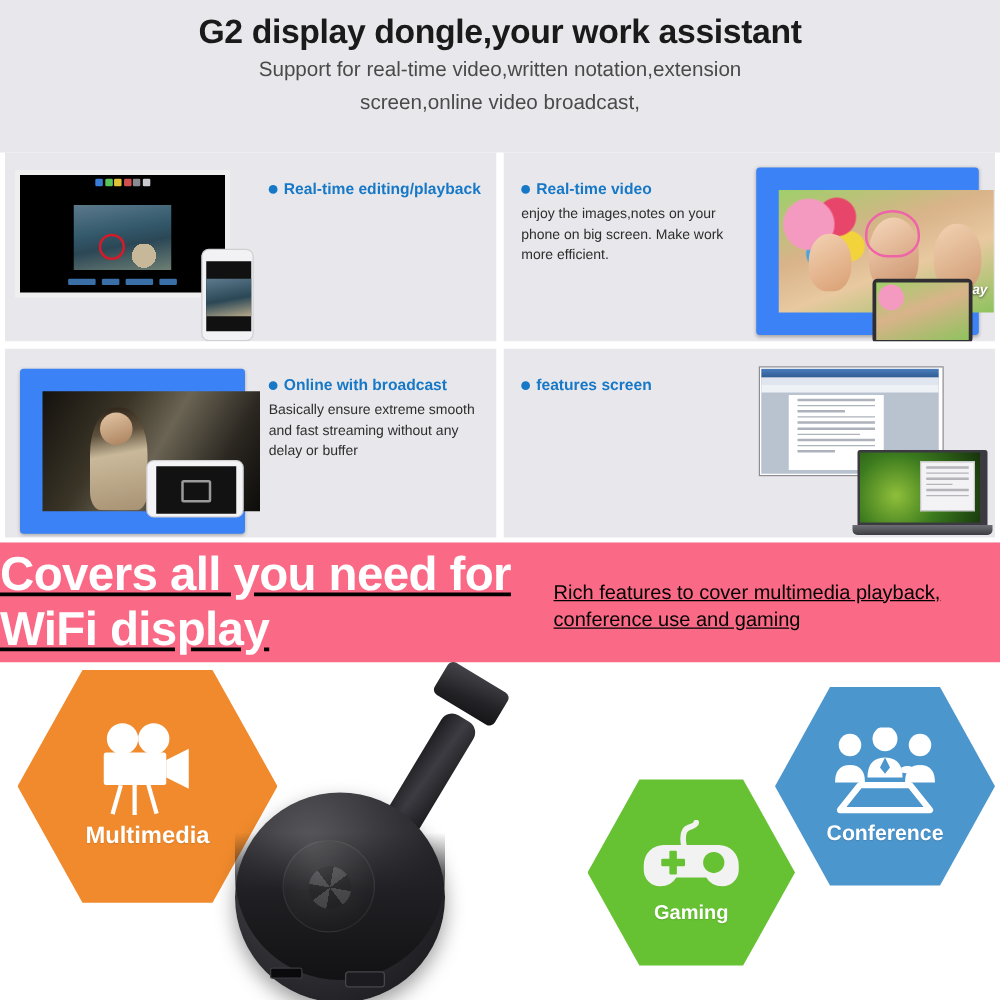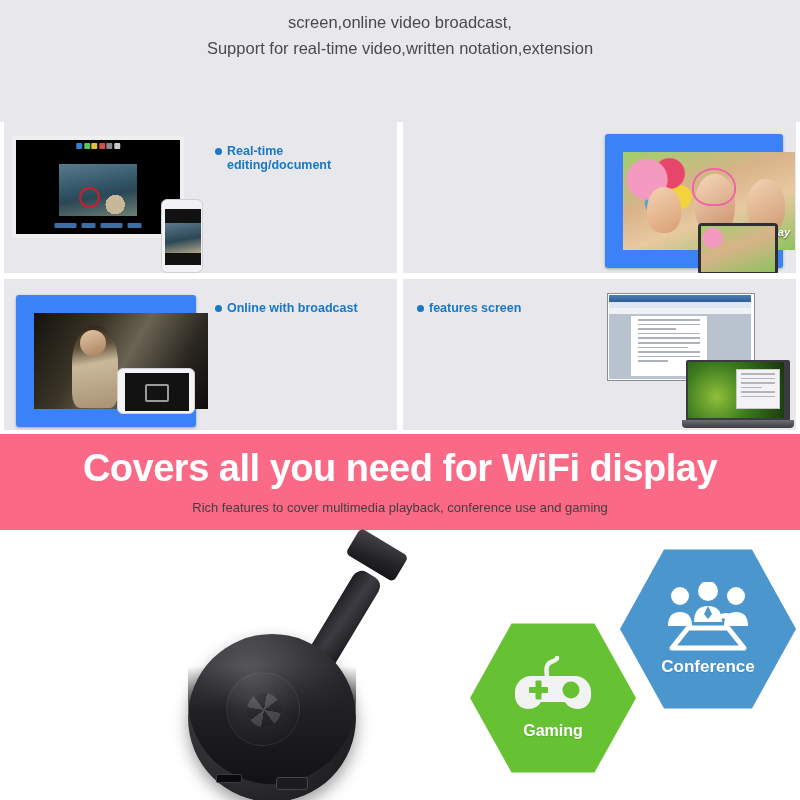--- a/index.html
+++ b/index.html
@@ -196,34 +196,35 @@
   .laptop4 .base{height:8px;background:linear-gradient(180deg,#6e6e76,#3c3c42);
     border-radius:0 0 4px 4px;width:112px;margin-left:-4px;}
 
   
   .banner {
     position: absolute;
     top: 434px; left: 0;
     width: 800px; height: 96px;
     background: #fa6a86;
     display: flex;
-    flex-direction: column;
+    flex-direction: row;
     align-items: center;
     justify-content: center;
+    text-decoration: underline;
   }
   .banner-title {
     color: #ffffff;
     font-size: 38px;
     font-weight: bold;
     letter-spacing: -0.5px;
     line-height: 44px;
   }
   .banner-sub {
-    color: #404040;
-    font-size: 13px;
+    color: #000000;
+    font-size: 16px;
     line-height: 22px;
     margin-top: 7px;
   }
 
   
   .bottom {
     position: absolute;
     top: 530px; left: 0;
     width: 800px; height: 270px;
     background: #ffffff;
@@ -300,22 +301,23 @@
   .dongle-btn {
     position:absolute; left:108px; top:243px; width:32px; height:13px;
     background:#1c1c20; border:1px solid #46464c; border-radius:3px;
   }
 </style>
 </head>
 <body>
 
 <div class="top-section">
 
+  <h1 class="headline">G2 display dongle,your work assistant</h1>
+  <p class="subline">Support for real-time video,written notation,extension</p>
   <p class="subline">screen,online video broadcast,</p>
-  <p class="subline">Support for real-time video,written notation,extension</p>
 
   <div class="grid">
 
     <div class="cell img-left">
       <div class="cell-media">
         <div class="tv1">
           <div class="tv-screen">
             <div class="pe-toolbar">
               <i style="background:#3a7bd5"></i>
                 <i style="background:#5ac45a"></i>
@@ -336,60 +338,68 @@
         <div class="hand1"></div>
         <div class="phone1">
           <div class="scr">
               <div class="p"></div>
             </div>
         </div>
       </div>
       <div class="cell-text">
         <div class="feat-title">
           <span class="bullet"></span>
-          <span>Real-time editing/document</span>
+          <span>Real-time editing/playback</span>
         </div>
       </div>
     </div>
 
     <div class="cell img-right">
       <div class="cell-media">
         <div class="tv tv2">
           <div class="tv-screen">
             <div class="bd-kid bd-k1"></div>
             <div class="bd-kid bd-k2"></div>
             <div class="bd-kid bd-k3"></div>
             <div class="bd-heart"></div>
             <div class="bd-text">Happy Birthday</div>
           </div>
         </div>
         <div class="hand2"></div>
         <div class="tablet2">
           <div class="scr"></div>
         </div>
       </div>
+      <div class="cell-text">
+        <div class="feat-title">
+          <span class="bullet"></span>
+          <span>Real-time video</span>
+        </div>
+        <div class="feat-body">enjoy the images,notes on your phone on big screen. Make work more efficient.</div>
+      </div>
     </div>
 
     <div class="cell img-left">
       <div class="cell-media">
         <div class="tv tv3">
           <div class="tv-screen">
             <div class="mv-figure"></div>
           </div>
         </div>
         <div class="hand3"></div>
         <div class="phone3">
           <div class="scr"></div>
         </div>
       </div>
       <div class="cell-text">
         <div class="feat-title">
           <span class="bullet"></span>
           <span>Online with broadcast</span>
         </div>
+        <div class="feat-body">Basically ensure extreme smooth and fast streaming without any delay or buffer</div>
       </div>
     </div>
 
     <div class="cell img-right">
       <div class="cell-media">
         <div class="mon4">
           <div class="frame">
             <div class="scr">
               <div class="m-titlebar"></div>
               <div class="m-menubar"></div>
@@ -436,20 +446,32 @@
   </div>
 </div>
 
 <div class="banner">
   <div class="banner-title">Covers all you need for WiFi display</div>
   <div class="banner-sub">Rich features to cover multimedia playback, conference use and gaming</div>
 </div>
 
 <div class="bottom">
 
+  <div class="hex" id="hex-multimedia">
+    <svg class="hex-icon" width="86" height="74" viewBox="0 0 86 74">
+      <circle cx="23" cy="13" r="12.5" fill="#fff"></circle>
+      <circle cx="48" cy="13" r="12.5" fill="#fff"></circle>
+      <rect x="8" y="24" width="50" height="26" rx="2" fill="#fff"></rect>
+      <path d="M58 30 L76 21 L76 53 L58 44 Z" fill="#fff"></path>
+      <rect x="31" y="50" width="3.4" height="24" fill="#fff"></rect>
+      <rect x="20" y="50" width="3.4" height="24" fill="#fff" transform="rotate(16 21 50)"></rect>
+      <rect x="42" y="50" width="3.4" height="24" fill="#fff" transform="rotate(-16 43 50)"></rect>
+    </svg>
+    <div class="hex-label">Multimedia</div>
+  </div>
 
   <div class="hex" id="hex-conference">
     <svg class="hex-icon" width="92" height="72" viewBox="0 0 92 72">
       <circle cx="18" cy="14" r="9" fill="#fff"></circle>
       <path d="M6 44 q0-14 12-14 t12 14 z" fill="#fff"></path>
       <circle cx="74" cy="14" r="9" fill="#fff"></circle>
       <path d="M62 44 q0-14 12-14 t12 14 z" fill="#fff"></path>
       <circle cx="46" cy="9" r="10" fill="#fff"></circle>
       <path d="M32 40 q0-16 14-16 t14 16 z" fill="#fff"></path>
       <path d="M46 24 l-4 8 4 5 4-5 z" fill="#4c96ce"></path>

